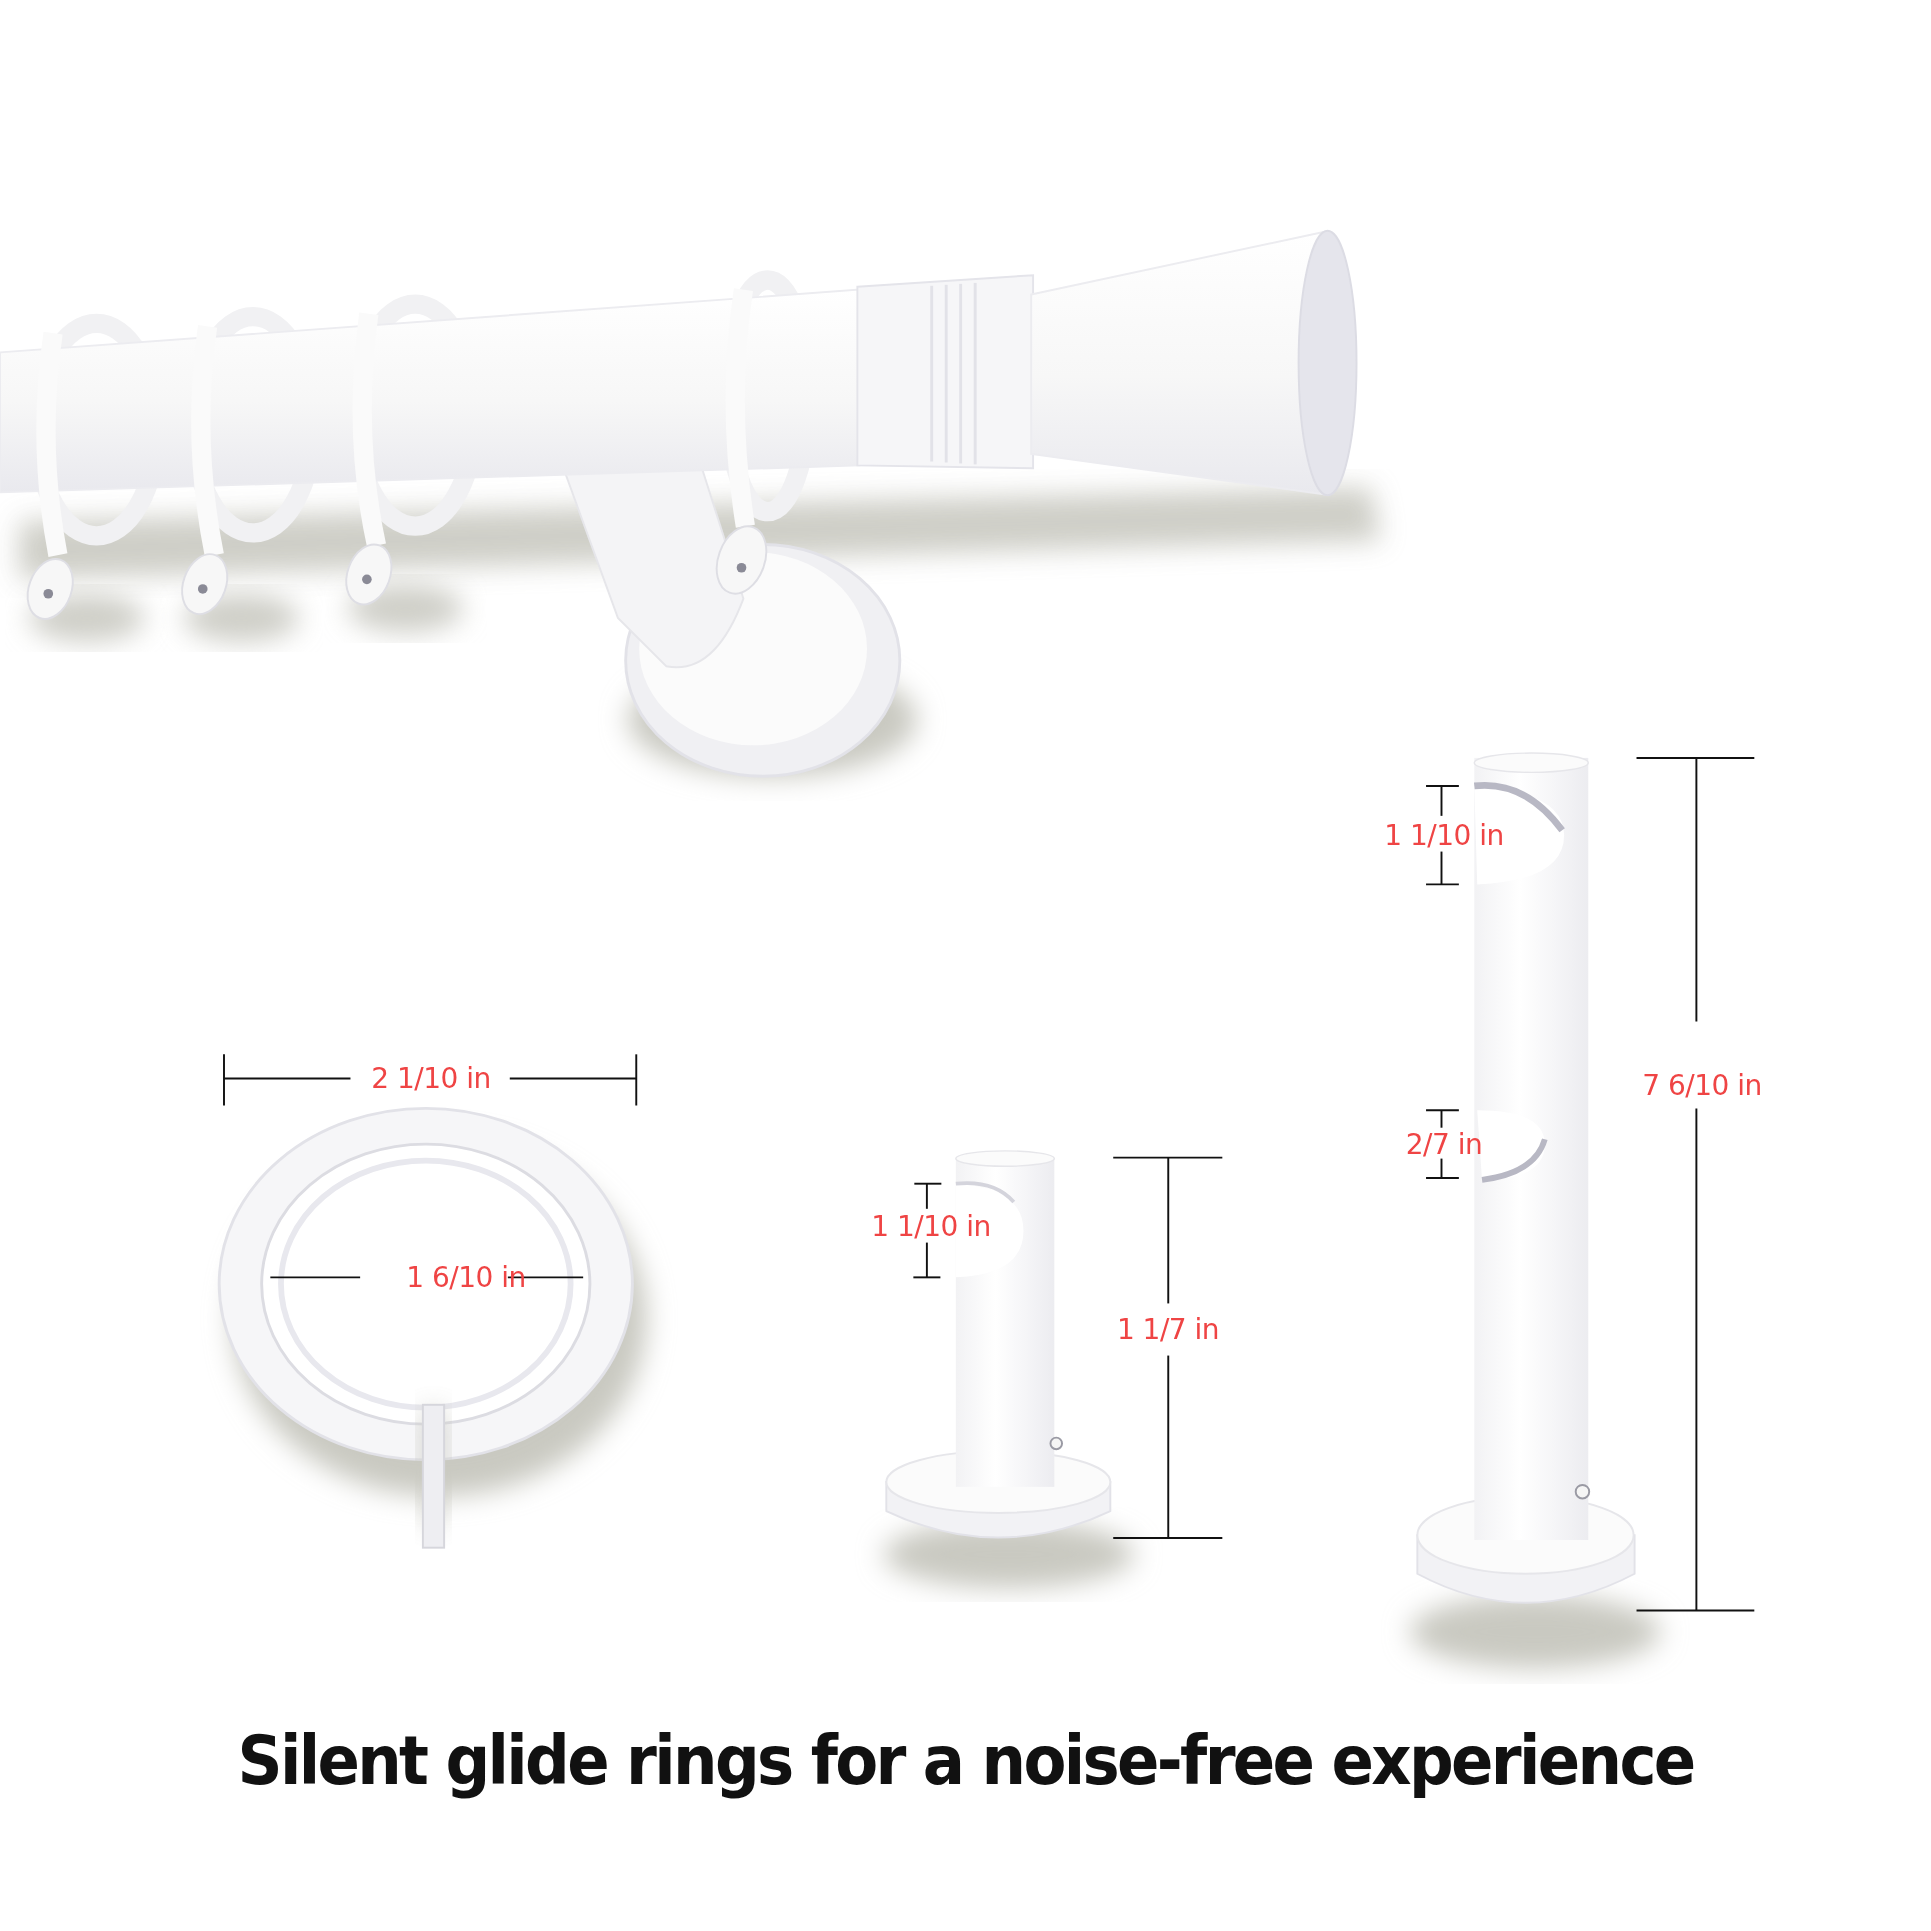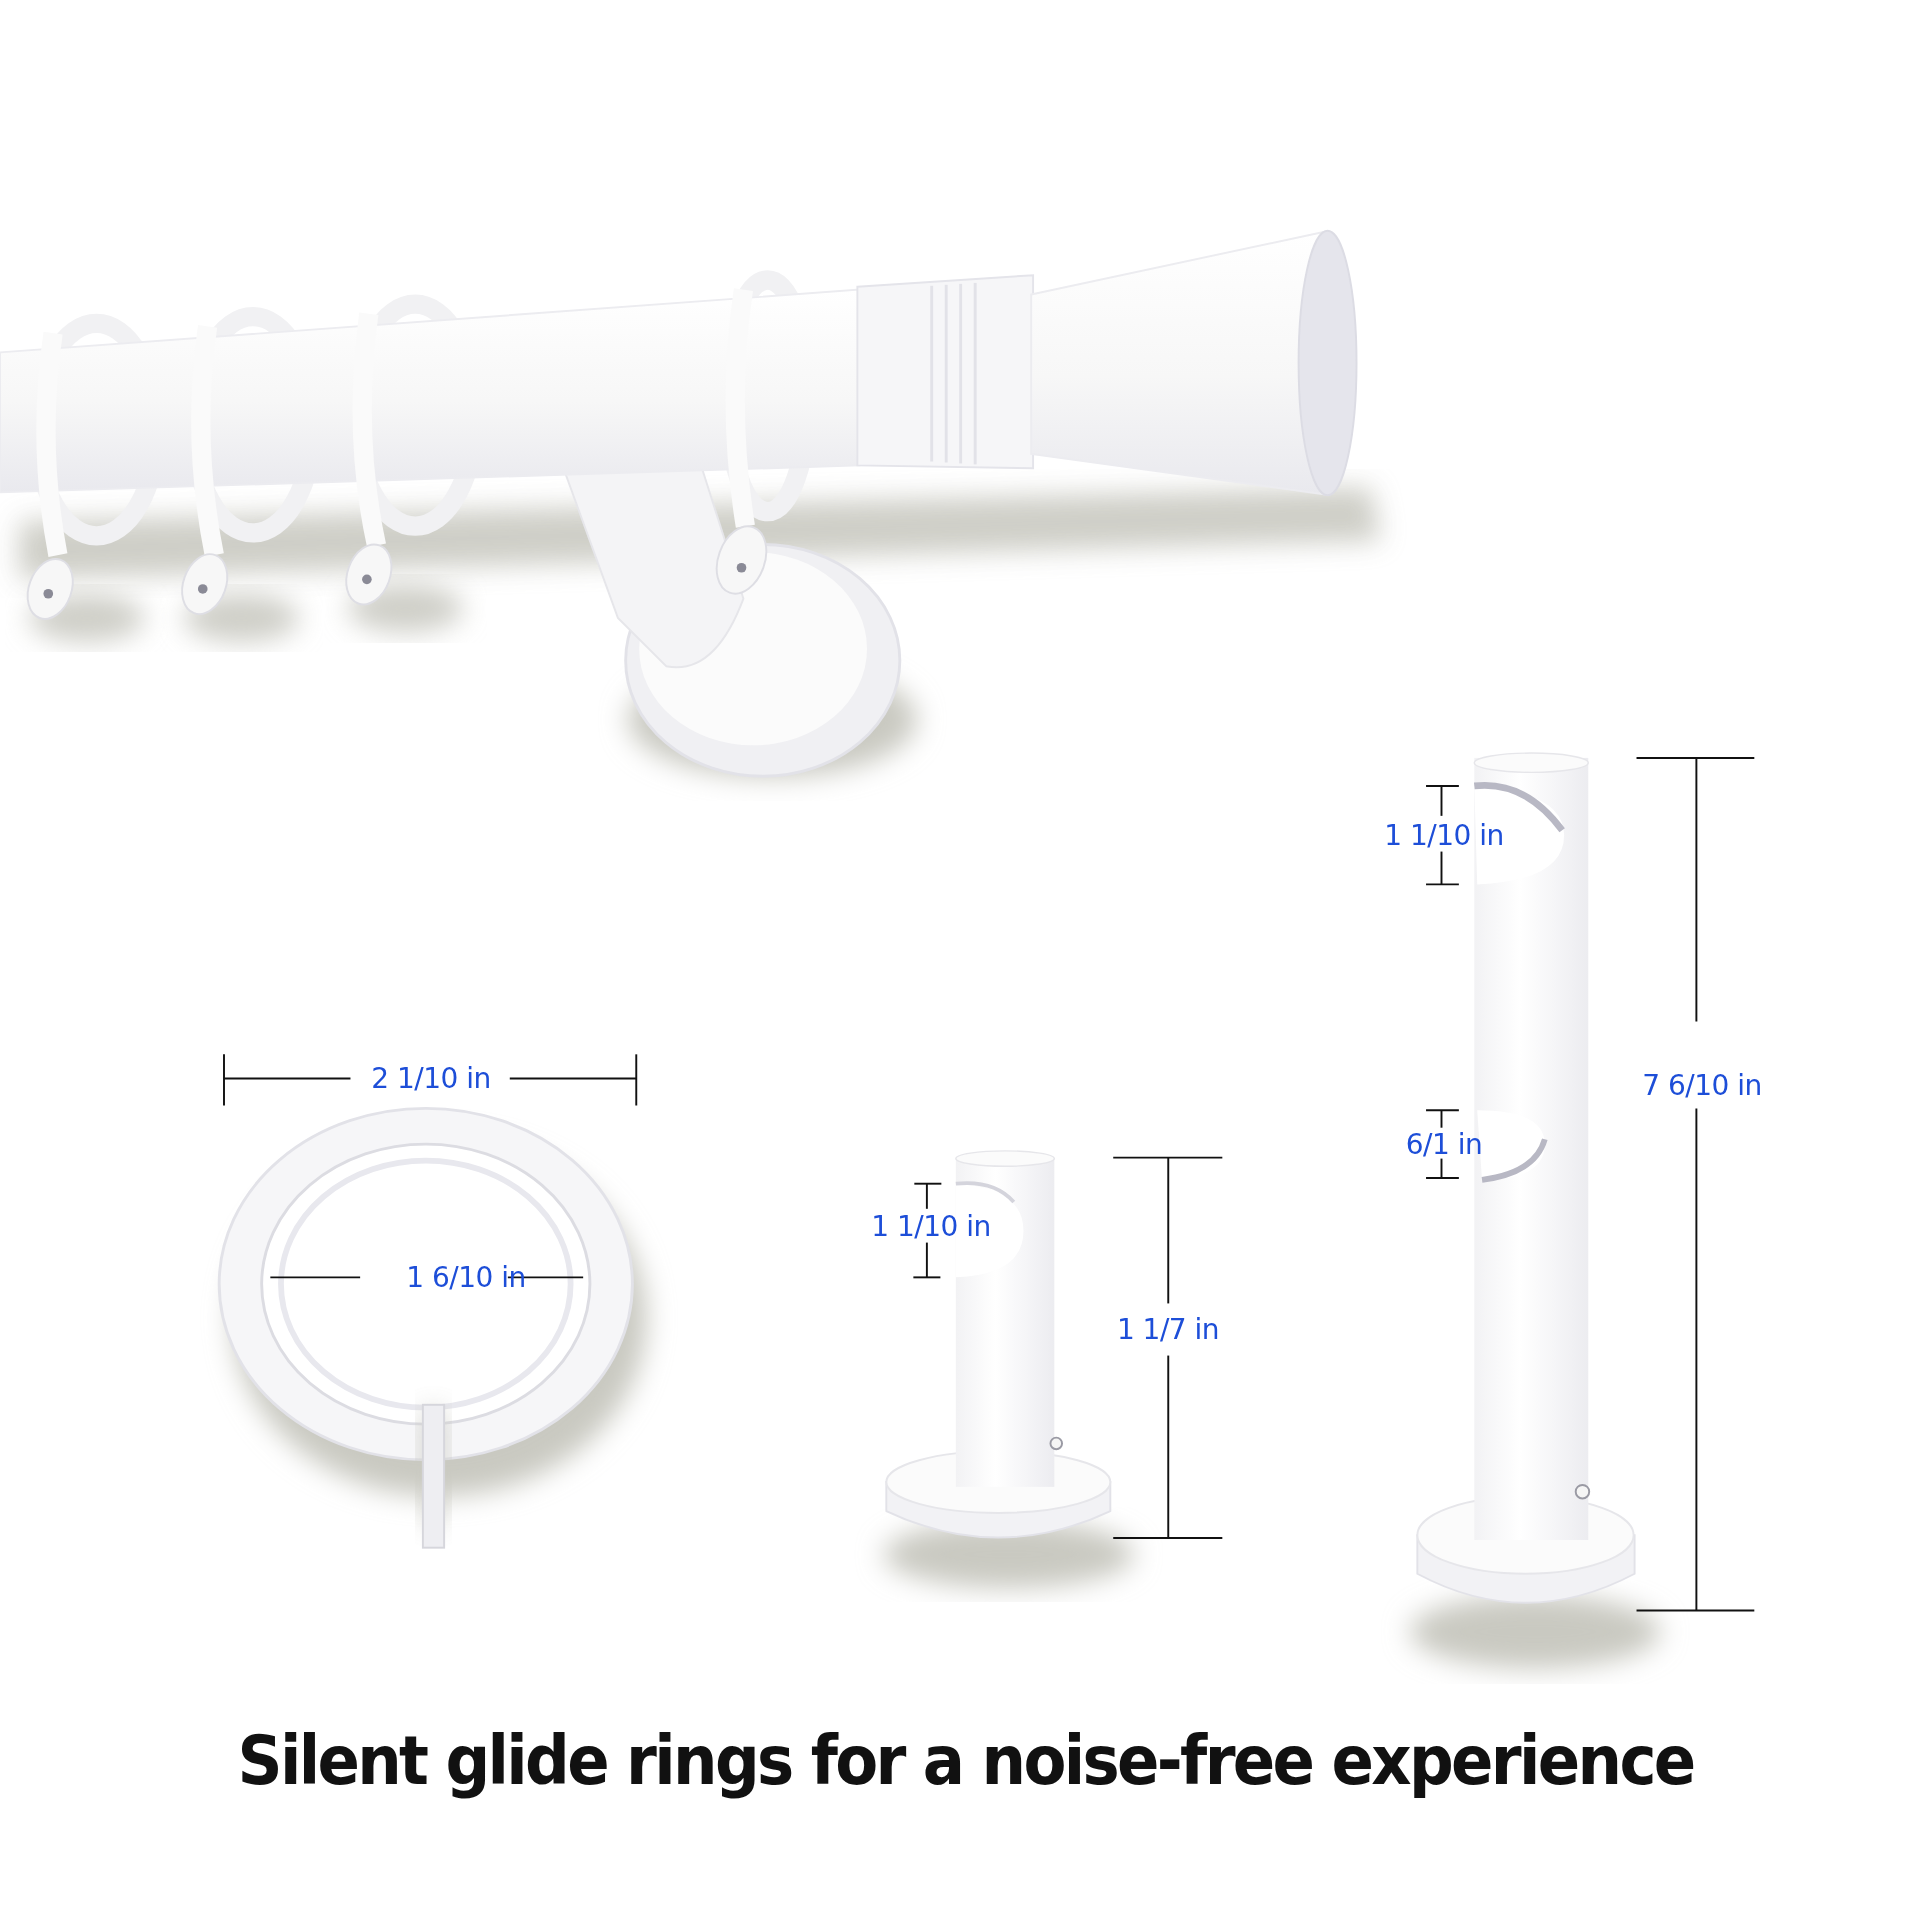--- a/index.html
+++ b/index.html
@@ -1,20 +1,20 @@
 <!DOCTYPE html>
 <html><head>
 <meta charset="utf-8">
 <style>
   html, body { margin: 0; padding: 0; background: #ffffff; }
   body { width: 1931px; height: 1931px; position: relative; overflow: hidden;
          font-family: "Liberation Sans", "DejaVu Sans", sans-serif; }
   .layer { position: absolute; left: 0; top: 0; width: 1931px; height: 1931px; }
   .dim-label { position: absolute; font-family: "DejaVu Sans", sans-serif; font-size: 28px;
-               color: #1d4ed8; white-space: nowrap; transform: translate(-50%, -50%);
+               color: #ef4444; white-space: nowrap; transform: translate(-50%, -50%);
                background: transparent; letter-spacing: -0.5px; }
   .caption { position: absolute; left: 0; width: 1931px; top: 1721px; text-align: center;
              font-family: "DejaVu Sans", sans-serif; font-weight: bold; font-size: 68px;
              color: #111111; letter-spacing: -2.9px; transform: scaleX(0.92); transform-origin: 966px 0; }
 </style>
 </head>
 <body>
 
 <svg class="layer" width="1931" height="1931" viewBox="0 0 2000 2000" xmlns="http://www.w3.org/2000/svg">
   <defs>
@@ -160,17 +160,17 @@
     <line x1="1757" y1="785" x2="1757" y2="1058"></line>
     <line x1="1757" y1="1148" x2="1757" y2="1668"></line>
   </g>
 </svg>
 
 <div class="dim-label" style="left:431px; top:1078px;">2 1/10 in</div>
 <div class="dim-label" style="left:434px; top:1277px;margin-left:32px;">1 6/10 in</div>
 <div class="dim-label" style="left:931px; top:1226px;">1 1/10 in</div>
 <div class="dim-label" style="left:1168px; top:1329px;text-align:right;">1 1/7 in</div>
 <div class="dim-label" style="left:1444px; top:835px;">1 1/10 in</div>
-<div class="dim-label" style="left:1444px; top:1144px;">6/1 in</div>
+<div class="dim-label" style="left:1444px; top:1144px;">2/7 in</div>
 <div class="dim-label" style="left:1702px; top:1064px;margin-top:21px;">7 6/10 in</div>
 
 <div class="caption">Silent glide rings for a noise-free experience</div>
 
 
 </body></html>

